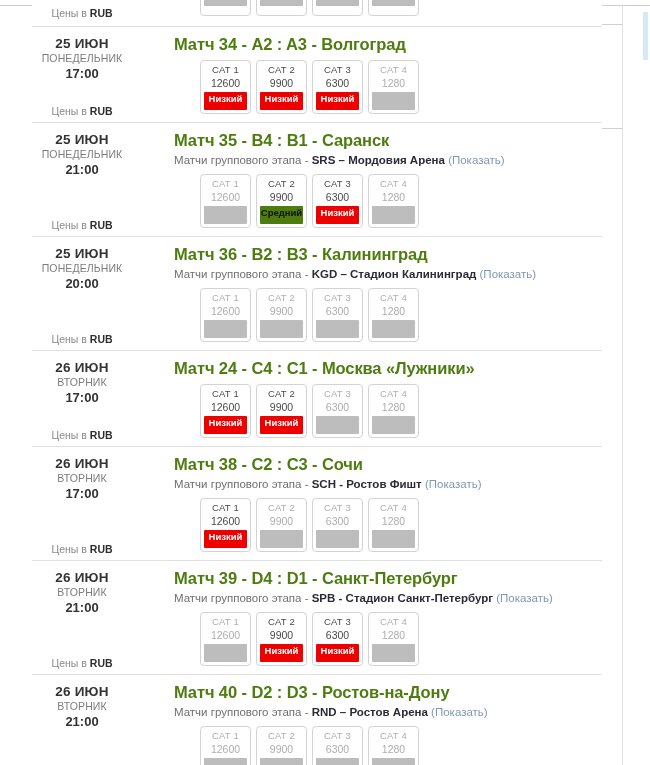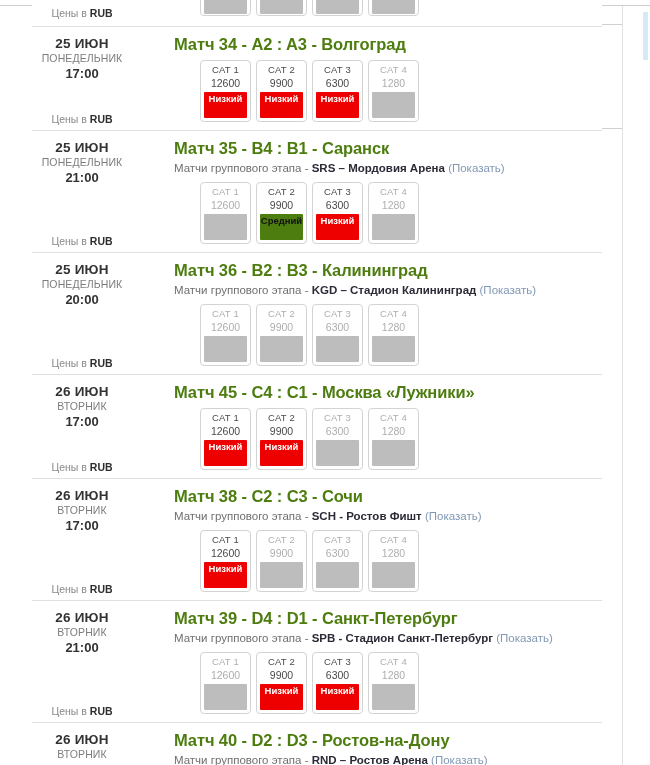--- a/index.html
+++ b/index.html
@@ -62,21 +62,21 @@
   .cats{display:flex;margin-top:5px;padding-left:26px;}
   .cat{
     width:51px;box-sizing:border-box;margin-right:5px;
     border:1px solid #d3d3d3;border-radius:4px;
     background:#ffffff;padding:3px 2px 3px 2px;text-align:center;
   }
   .cat-name{font-size:9.5px;color:#4a4a4a;line-height:12px;letter-spacing:.2px;}
   .cat-price{font-size:10.5px;color:#4a4a4a;line-height:14px;}
   .cat.off .cat-name,.cat.off .cat-price{color:#aeaeae;}
   .badge{
-    margin:2px 1px 0 1px;height:26px;line-height:13px;border-radius:1px;
+    margin:2px 1px 0 1px;height:18px;line-height:13px;border-radius:1px;
     font-size:9.5px;font-weight:bold;
   }
   .badge.low{background:#ef0000;color:#ffffff;}
   .badge.mid{background:#4d7c0f;color:#111111;}
   .badge.none{background:#bdbdbd;color:transparent;}
 </style>
 </head>
 <body>
 
 <div class="page">
@@ -225,21 +225,21 @@
         </div>
       </div>
       <div class="row">
         <div class="datecol">
           <div class="d-day">26 ИЮН</div>
           <div class="d-week">ВТОРНИК</div>
           <div class="d-time">17:00</div>
           <div class="d-cur"><span>Цены в </span><b>RUB</b></div>
         </div>
         <div class="maincol">
-          <div class="mtitle">Матч 45 - C4 : C1 - Москва «Лужники»</div>
+          <div class="mtitle">Матч 24 - C4 : C1 - Москва «Лужники»</div>
           <div class="cats">
             <div class="cat">
               <div class="cat-name">CAT 1</div>
               <div class="cat-price">12600</div>
               <div class="badge low">Низкий</div>
             </div>
             <div class="cat">
               <div class="cat-name">CAT 2</div>
               <div class="cat-price">9900</div>
               <div class="badge low">Низкий</div>

